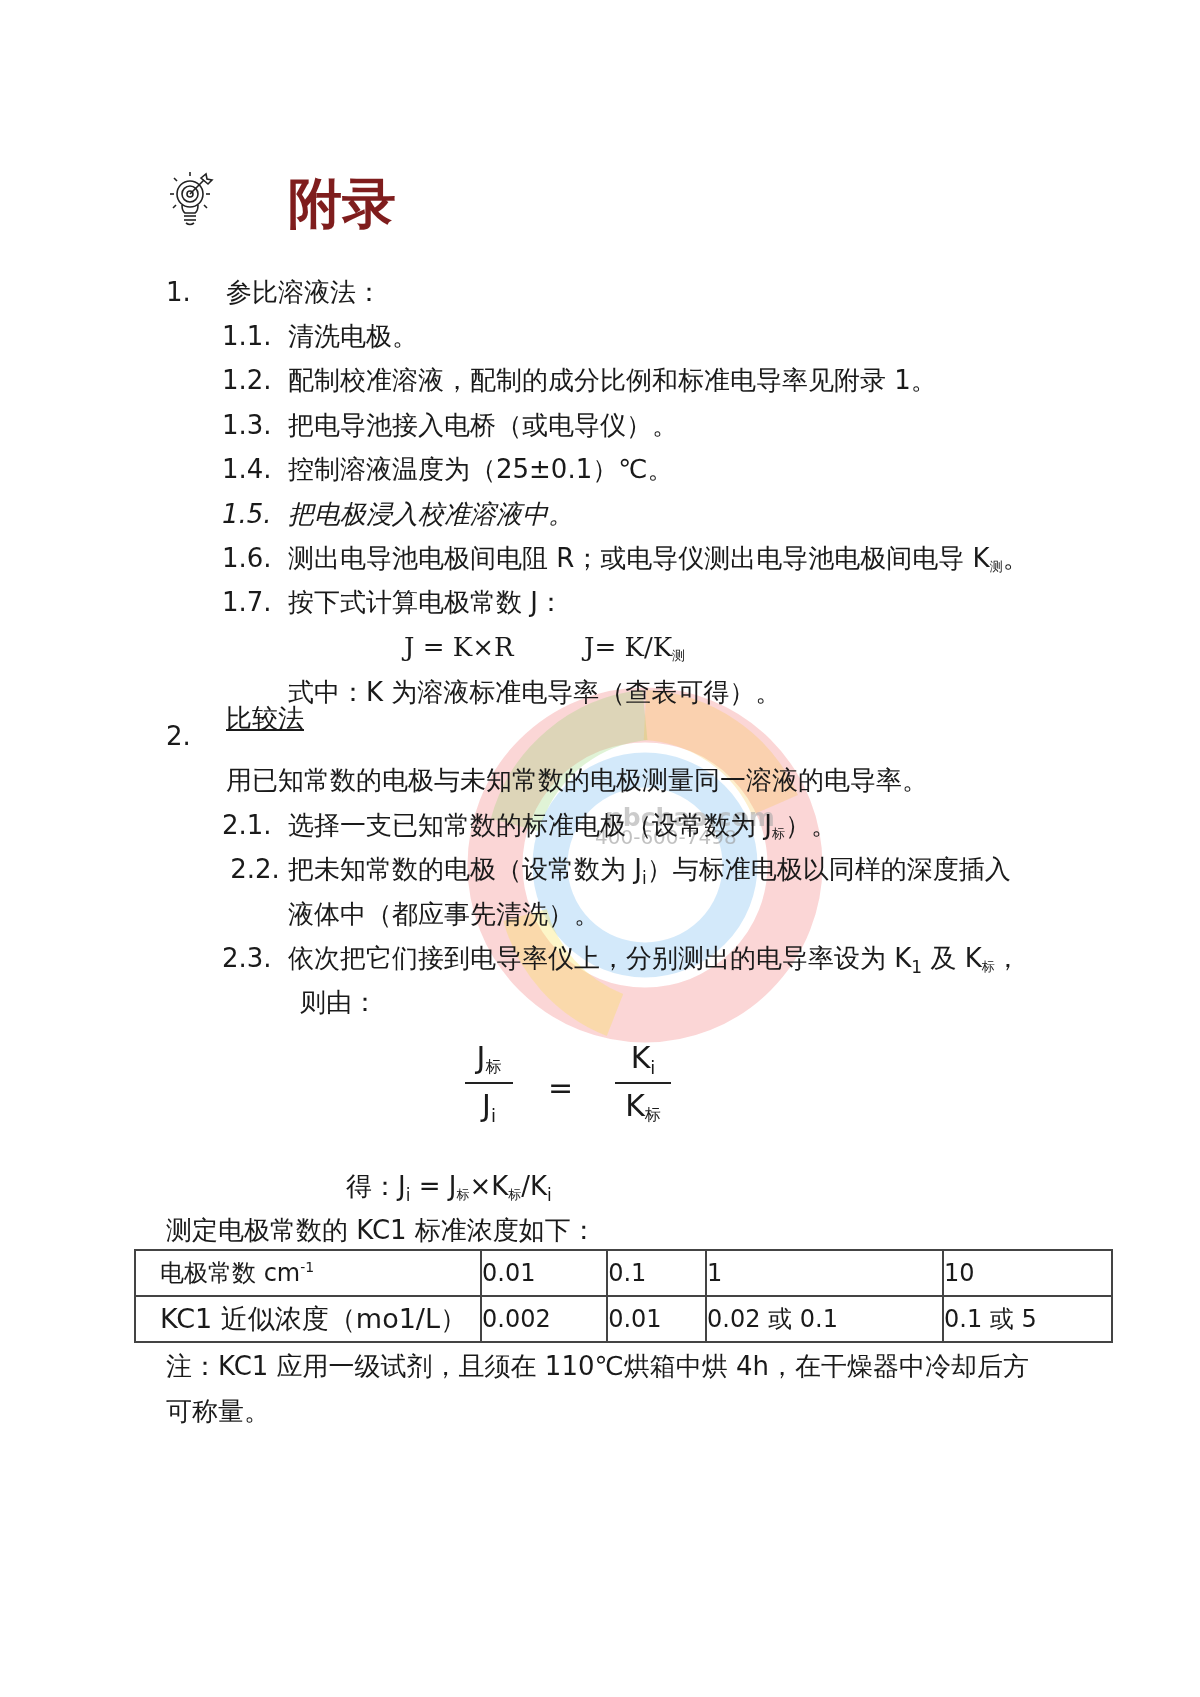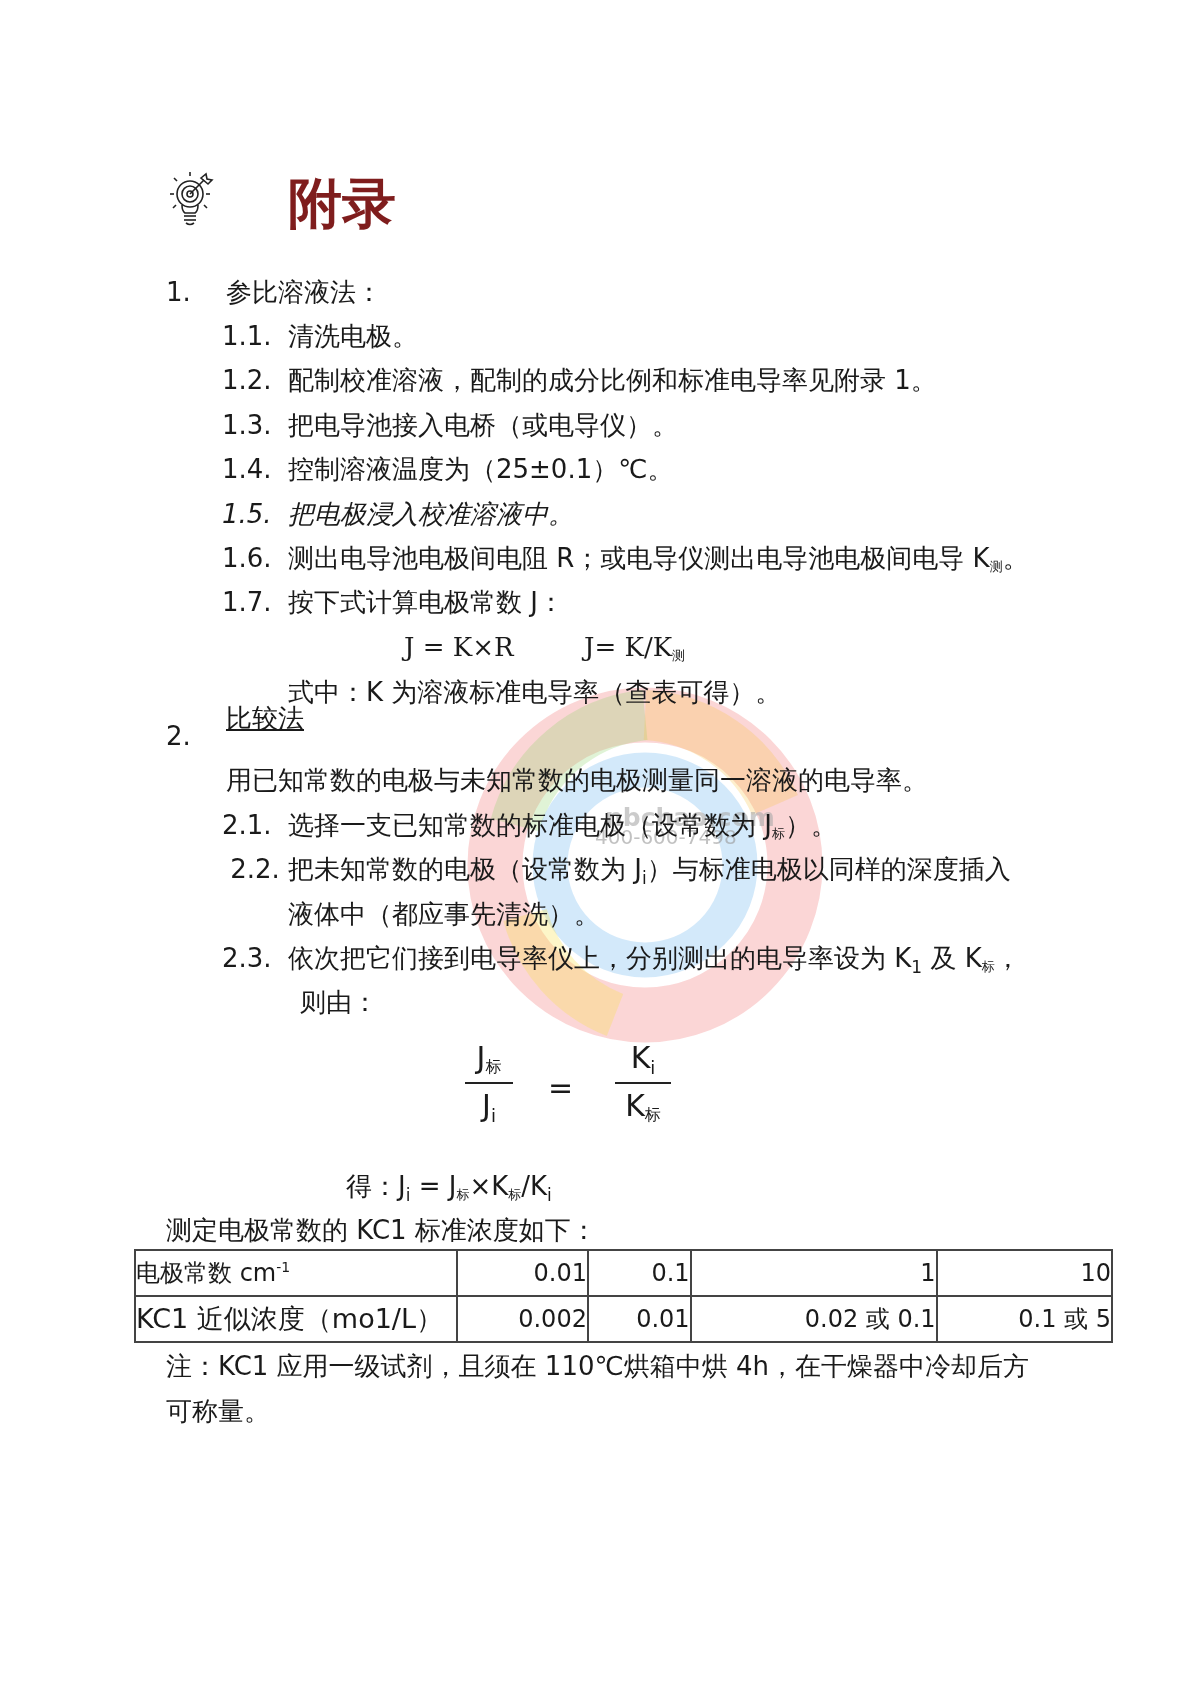--- a/index.html
+++ b/index.html
@@ -10,22 +10,22 @@
   .icon { left:168px; top:170px; width:48px; height:58px; }
   .t { font-size:26px; line-height:36px; }
   .num { display:inline-block; }
   .sub { font-size:13px; vertical-align:-4px; }
   .subi { font-size:17px; vertical-align:-6px; }
   .serif { font-family:"DejaVu Serif","Liberation Serif",serif; }
   .bold { font-weight:normal; }
   .frac { position:absolute; text-align:center; font-size:30px; }
   .frac .line { height:0; border-top:2px solid #222; margin:4px 0; }
   table.kc { position:absolute; left:134px; top:1249px; width:979px; border-collapse:collapse; font-size:24px; }
-  table.kc td { border:2px solid #444; height:44px; text-align:right; padding:0; }
-  table.kc td.first { text-align:left; padding-left:0; width:320px; }
+  table.kc td { border:2px solid #444; height:44px; text-align:left; padding:0; }
+  table.kc td.first { text-align:left; padding-left:24px; width:320px; }
   .wm { position:absolute; left:455px; top:665px; width:380px; height:400px; pointer-events:none; }
 </style>
 </head>
 <body>
 
 <div class="wm">
   <svg width="380" height="400" viewBox="0 0 380 400">
     <circle cx="190" cy="200" r="150" fill="none" stroke="#f26b6b" stroke-width="55" opacity="0.28"></circle>
     <path d="M60 160 A150 150 0 0 1 190 50" fill="none" stroke="#8fd36b" stroke-width="50" opacity="0.28"></path>
     <path d="M190 50 A150 150 0 0 1 320 140" fill="none" stroke="#f7c64a" stroke-width="50" opacity="0.28"></path>

